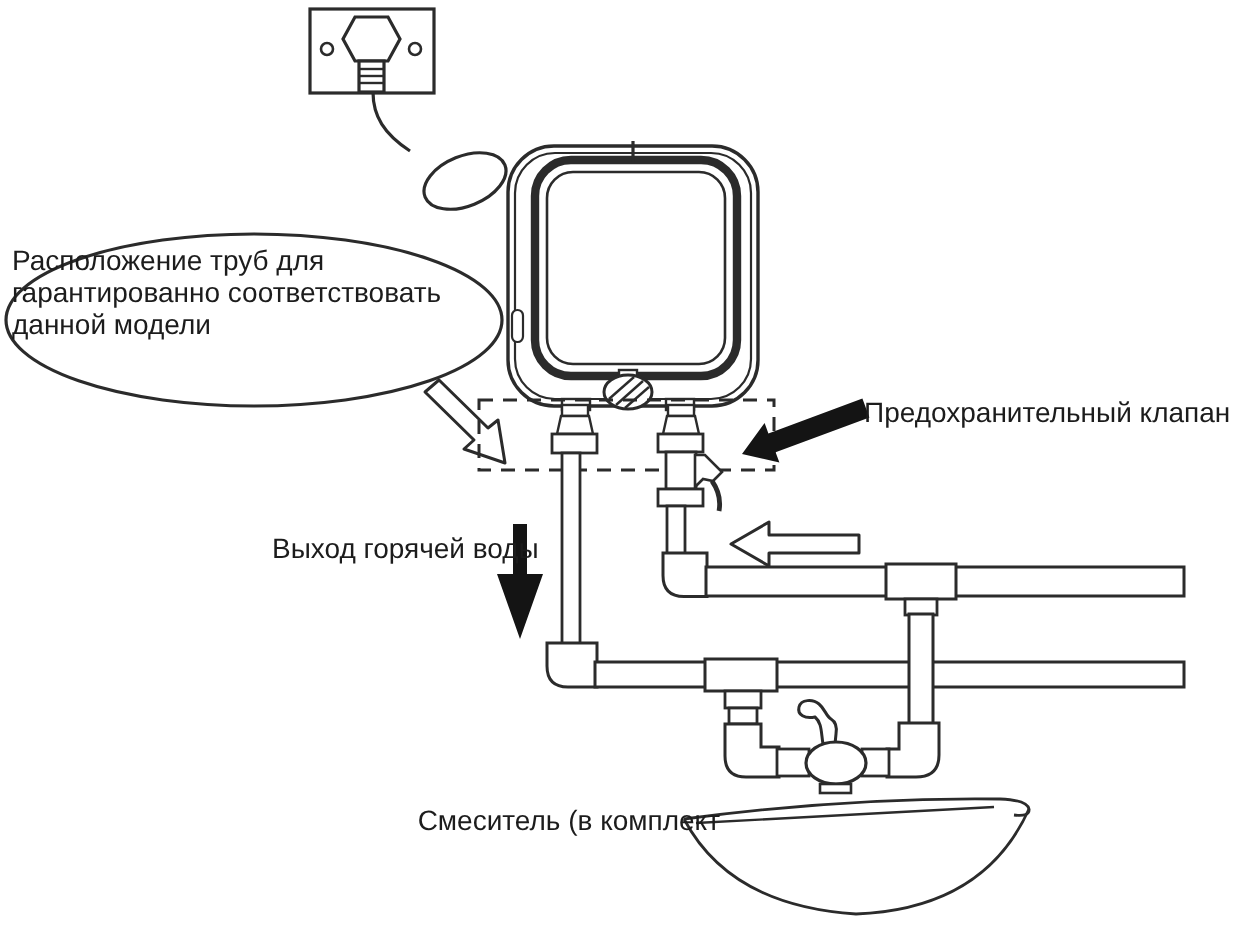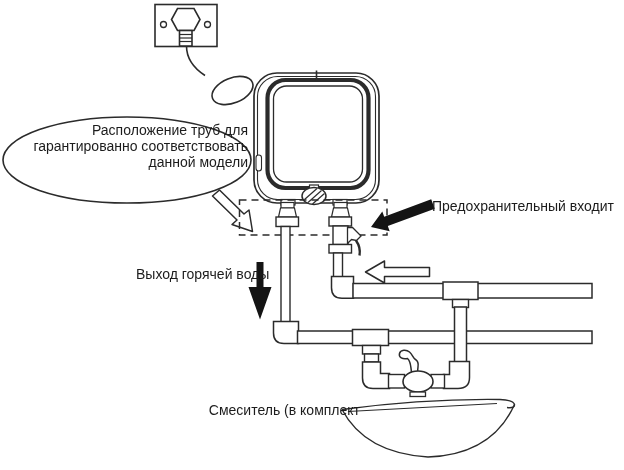--- a/index.html
+++ b/index.html
@@ -4,21 +4,21 @@
 <style>
   html,body{margin:0;padding:0;background:#fff;}
   .stage{
     position:relative;width:624px;height:470px;background:#ffffff;
     font-family:"Liberation Sans",sans-serif;color:#1c1c1c;overflow:hidden;
   }
   .stage svg{position:absolute;left:0;top:0;}
   .lbl{position:absolute;font-size:14px;line-height:16px;color:#1c1c1c;white-space:nowrap;}
   .callout-text{
     position:absolute;left:6px;top:122px;width:242px;
-    font-size:14px;line-height:16.2px;text-align:right;white-space:normal;
+    font-size:14px;line-height:16.2px;text-align:left;white-space:normal;
   }
   .mixer-label{
     position:absolute;left:178px;top:403px;width:182px;
     font-size:14px;line-height:15.5px;text-align:right;white-space:normal;
   }
 </style>
 </head>
 <body>
 
 <div class="stage">
@@ -119,21 +119,21 @@
       <polygon points="365.5,272 384.5,261 384.5,267.5 429.5,267.5 429.5,276.5 384.5,276.5 384.5,283" fill="#fff" stroke-width="1.5" stroke-linejoin="round"></polygon>
     </g>
   </svg>
 
   <div class="callout-text">
     <div>Расположение труб для</div>
     <div>гарантированно соответствовать</div>
     <div>данной модели</div>
   </div>
 
-  <div class="lbl" style="left:432px;top:198px;">Предохранительный входит</div>
+  <div class="lbl" style="left:432px;top:198px;">Предохранительный клапан</div>
 
   <div class="lbl" style="left:136px;top:243px;margin-top:23px;">Выход горячей воды</div>
 
 
   <div class="mixer-label">
     <div>Смеситель (в комплект</div>
   </div>
 
 </div>
 

